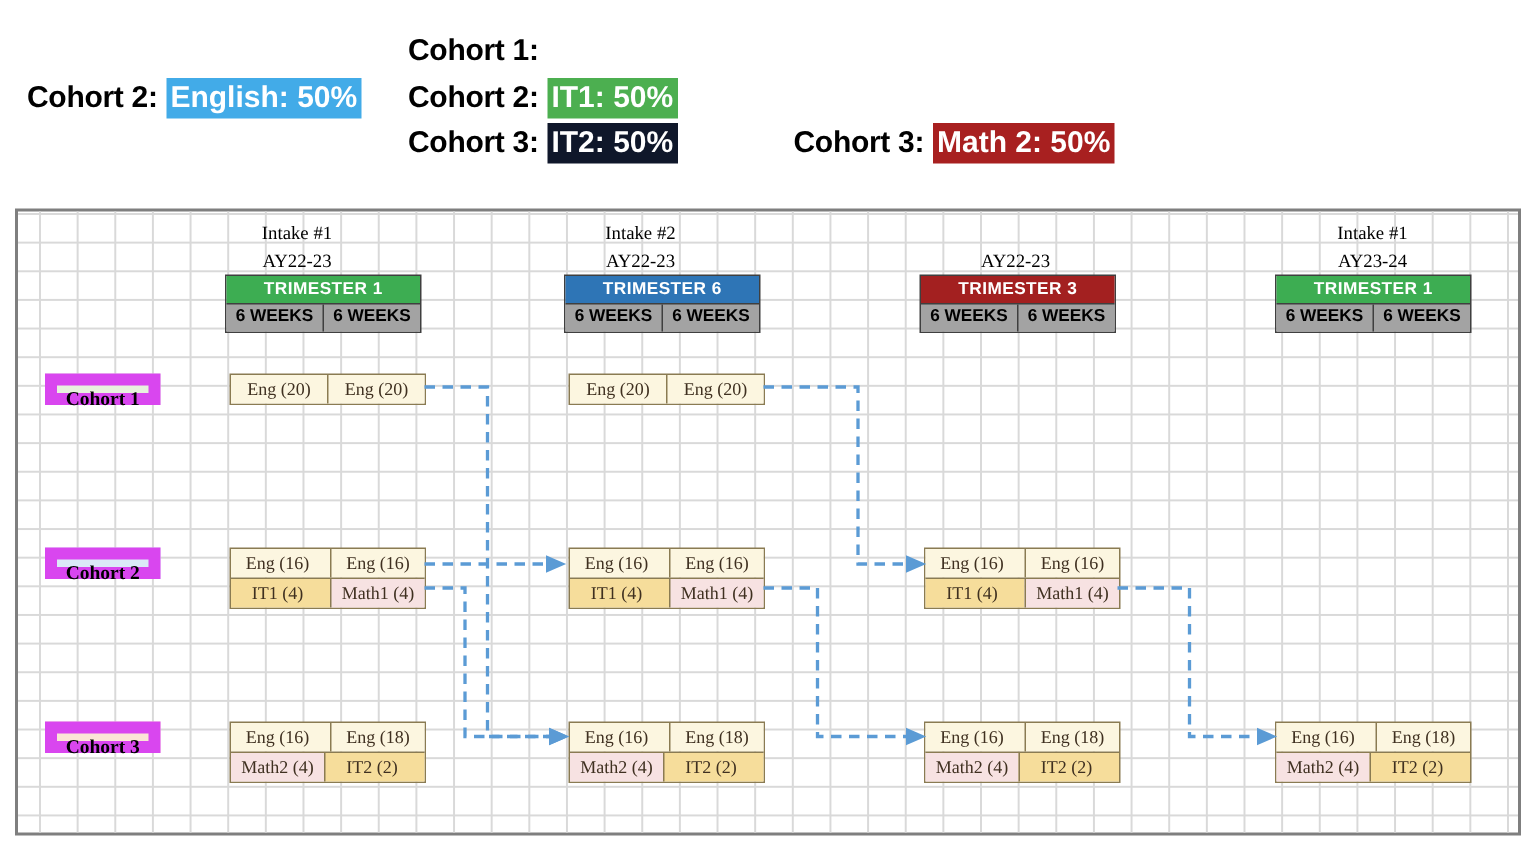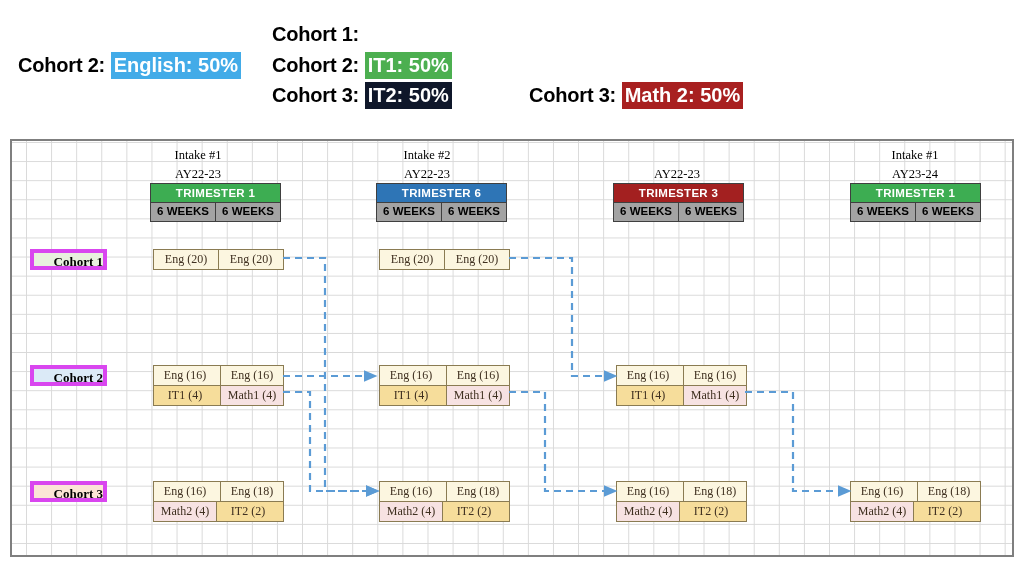--- a/index.html
+++ b/index.html
@@ -27,22 +27,22 @@
         font-family:"Liberation Serif", serif;}
   .tri-wrap{position:absolute;border:1.5px solid #3f3f3f;box-sizing:border-box;}
   .tri-band{height:18px;line-height:18px;text-align:center;color:#ffffff;
         font-weight:bold;font-size:11.5px;letter-spacing:0.3px;}
   .tri-weeks{display:flex;height:18px;border-top:1.5px solid #3f3f3f;background:#a3a3a3;}
   .tri-weeks span{flex:1;line-height:17px;text-align:center;font-weight:bold;
         font-size:11.5px;color:#000;}
   .tri-weeks span+span{border-left:1.5px solid #3f3f3f;}
 
   
-  .cohort-tag{position:absolute;border:4px solid #d946ef;box-sizing:border-box;
-        height:21px;line-height:18px;text-align:right;font-weight:bold;font-size:13px;
+  .cohort-tag{position:absolute;border:8px solid #d946ef;box-sizing:border-box;
+        height:21px;line-height:18px;text-align:center;font-weight:bold;font-size:13px;
         color:#000;font-family:"Liberation Serif", serif;}
 
   
   .blk{position:absolute;border:1.3px solid #8a7b52;box-sizing:border-box;display:flex;}
   .blk .cell{flex:1;line-height:19px;height:19px;font-size:12px;color:#3f3020;
         text-align:center;font-family:"Liberation Serif", serif;overflow:hidden;
         white-space:nowrap;}
   .blk .cell+.cell{border-left:1.3px solid #8a7b52;}
   .blk.two-row{flex-direction:column;}
   .blk .rowline{display:flex;height:19px;}

